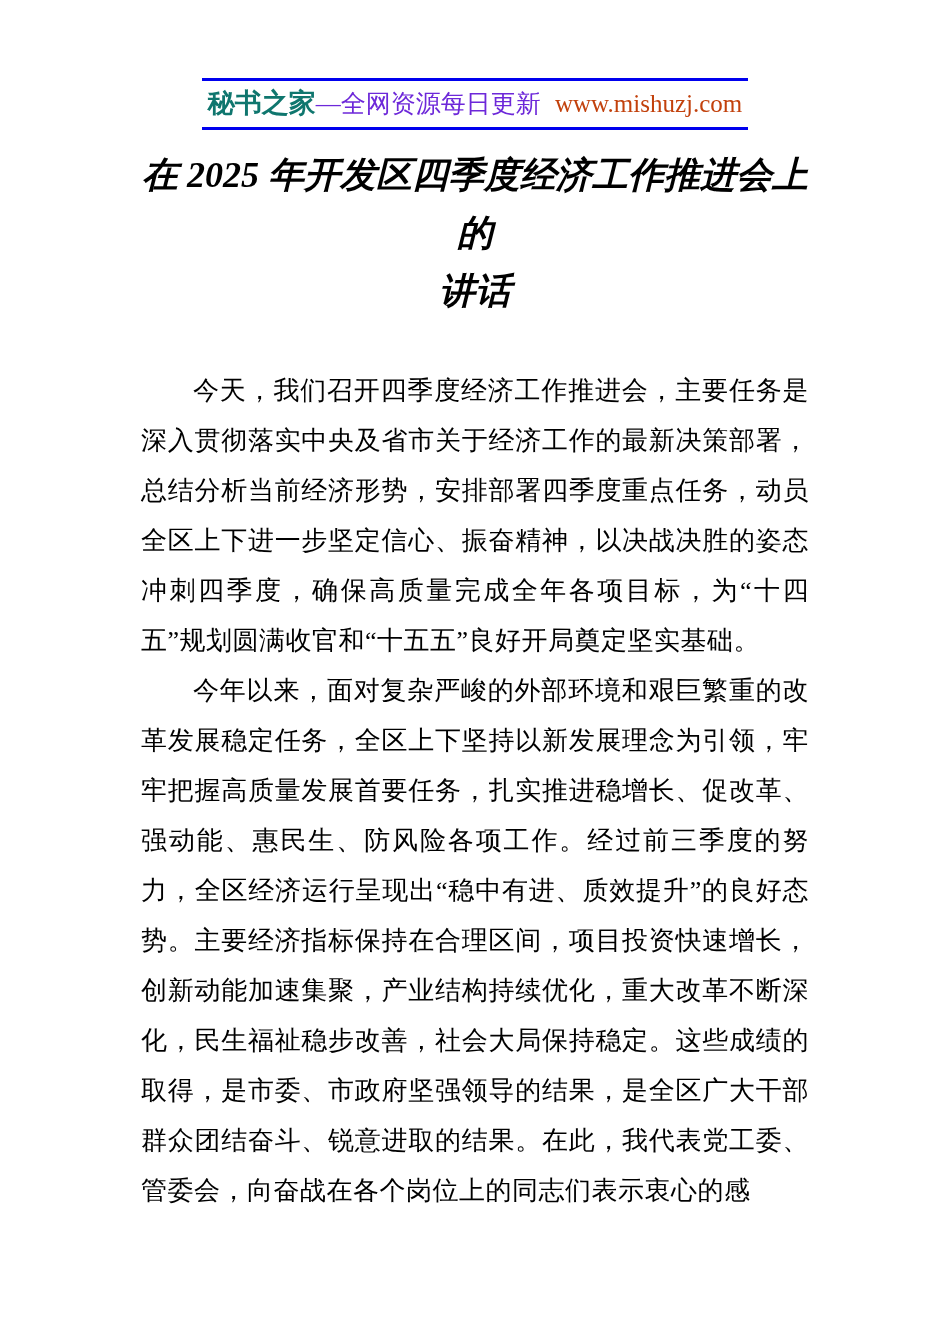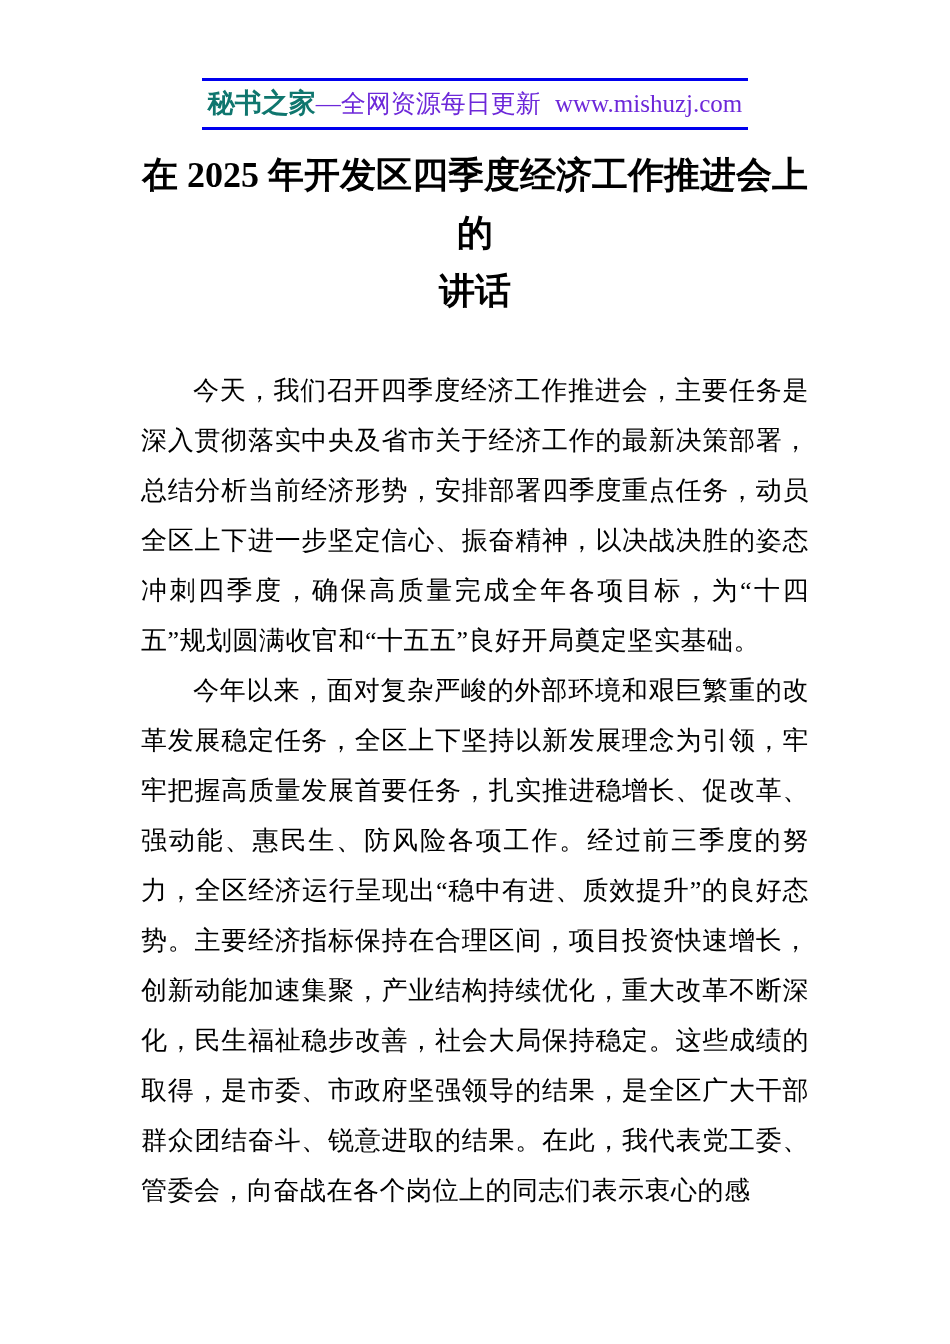--- a/index.html
+++ b/index.html
@@ -36,33 +36,34 @@
   .brand {
     color: #0f766e;
     font-weight: bold;
     font-size: 27px;
   }
   .tagline {
     color: #6d28d9;
     font-size: 25px;
   }
   .url {
-    color: #6d28d9;
+    color: #c2410c;
     font-size: 25px;
     margin-left: 8px;
     text-decoration: none;
     cursor: pointer;
   }
   .title {
     width: 700px;
     margin: 16px auto 0 auto;
     font-size: 36px;
     font-weight: bold;
     line-height: 58px;
     text-align: center;
+    font-style: italic;
   }
   .title-line {
     display: block;
   }
   .content {
     width: 668px;
     margin: 46px auto 0 auto;
     font-size: 26px;
     line-height: 50px;
     text-align: justify;

